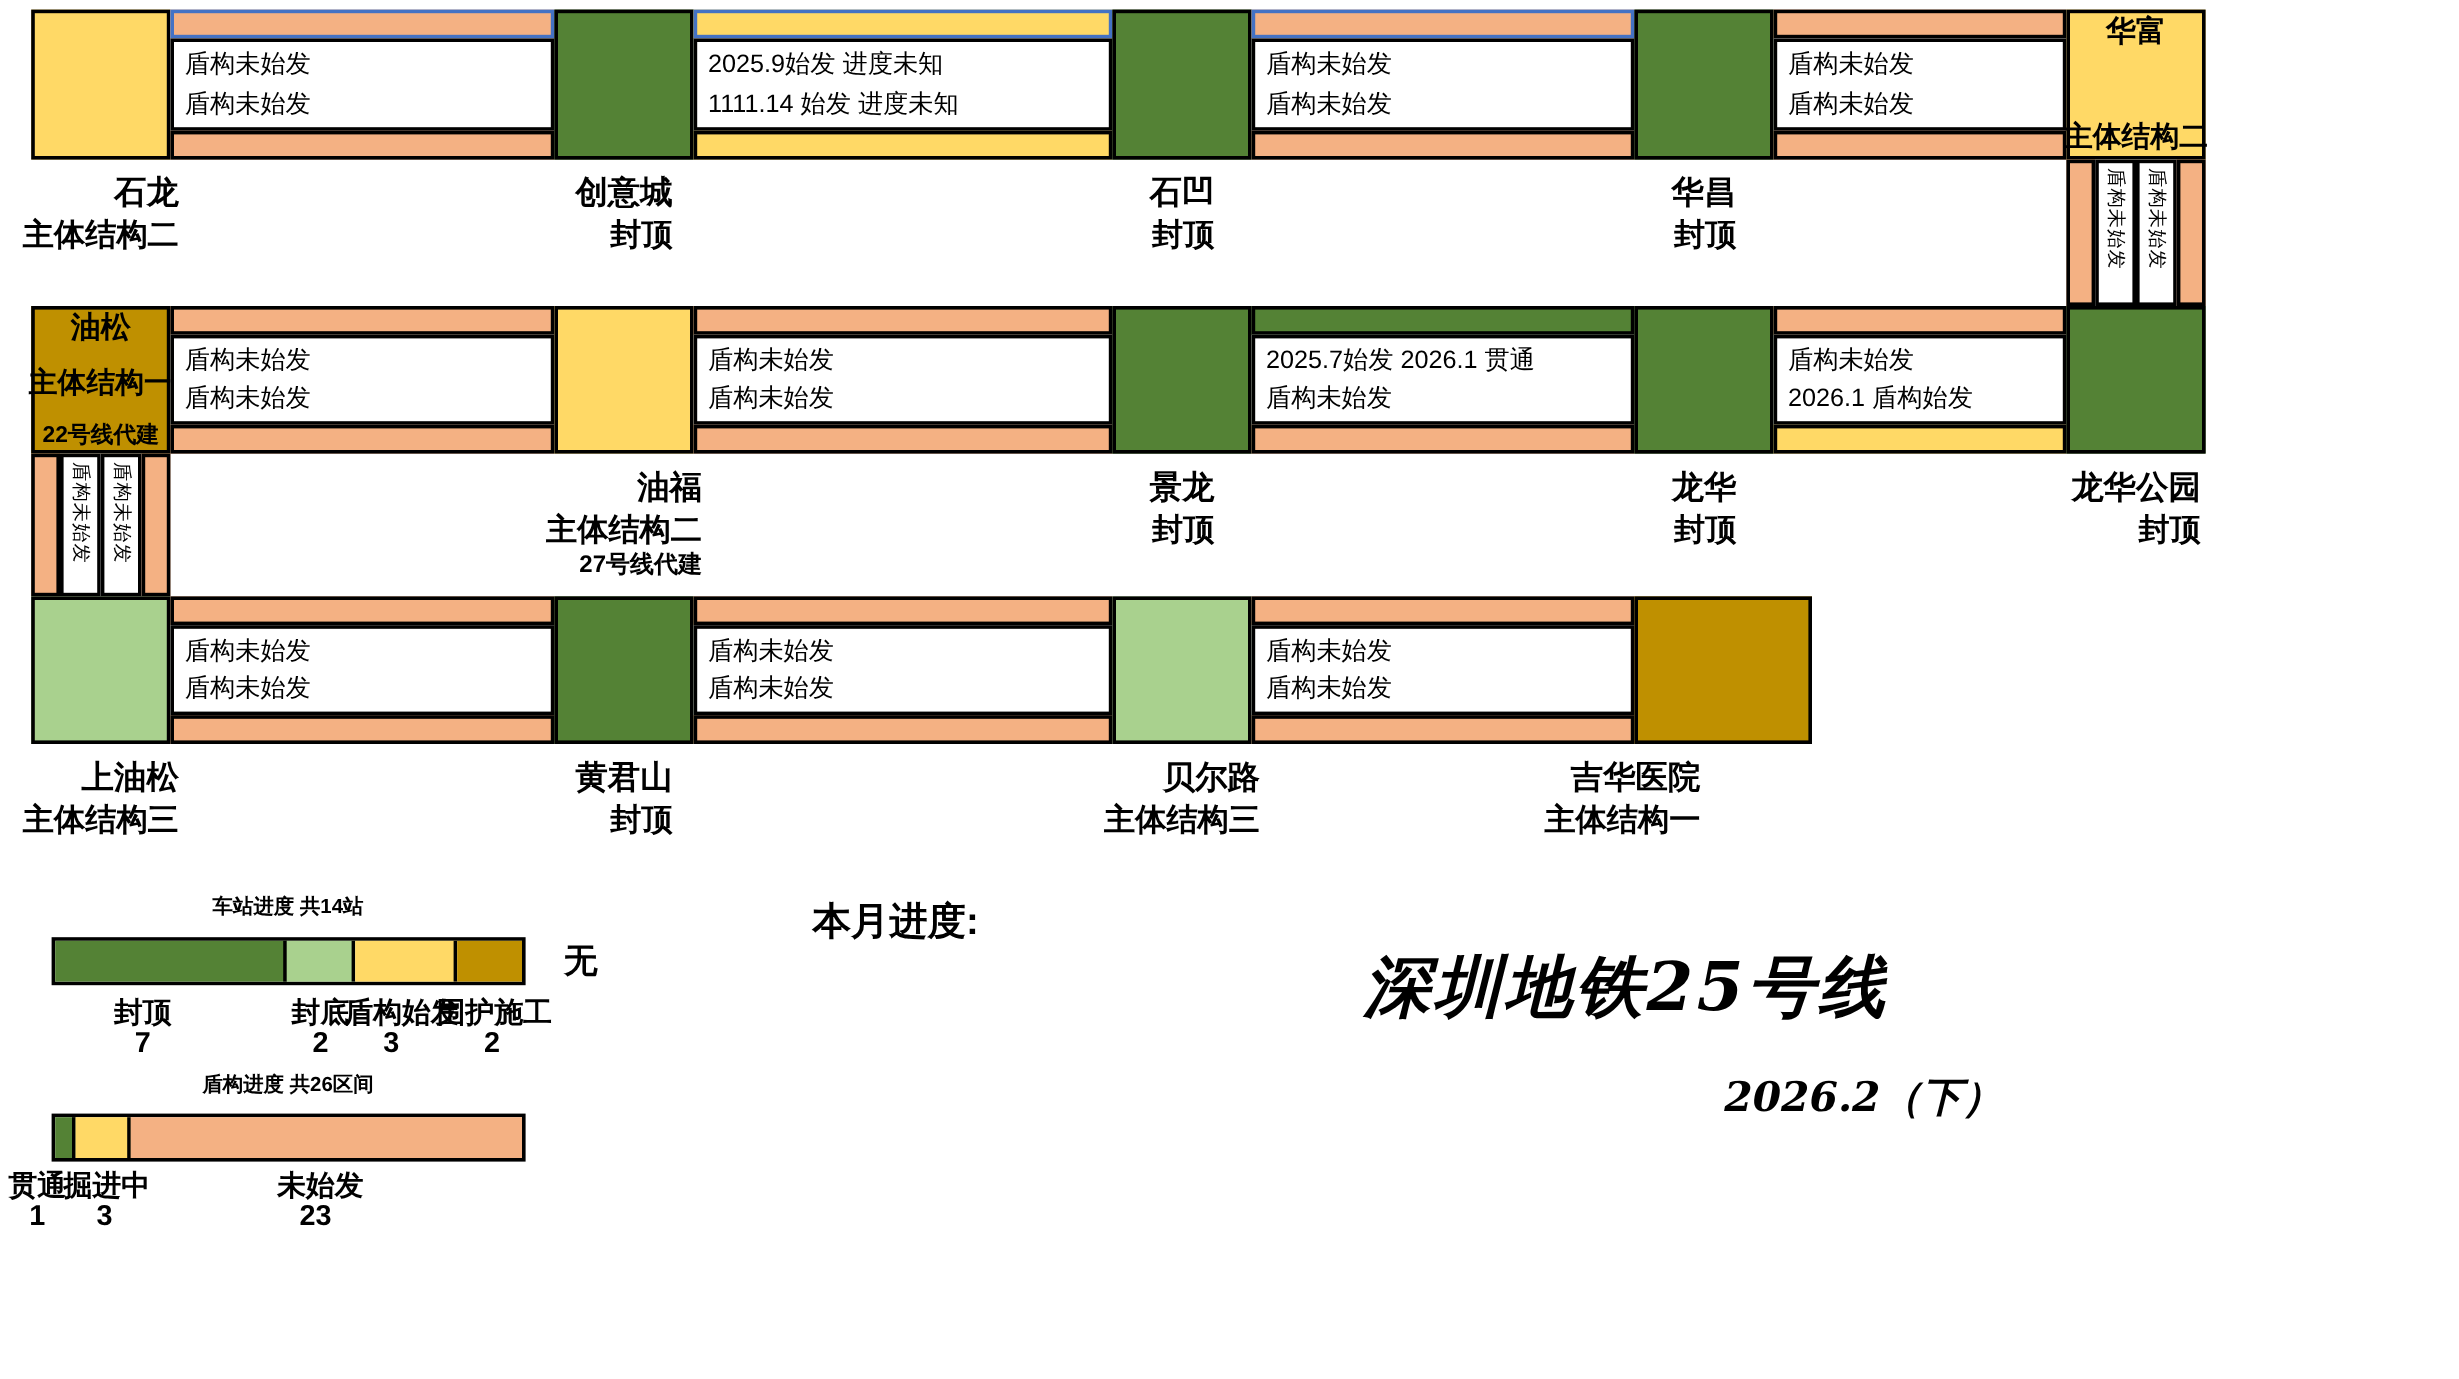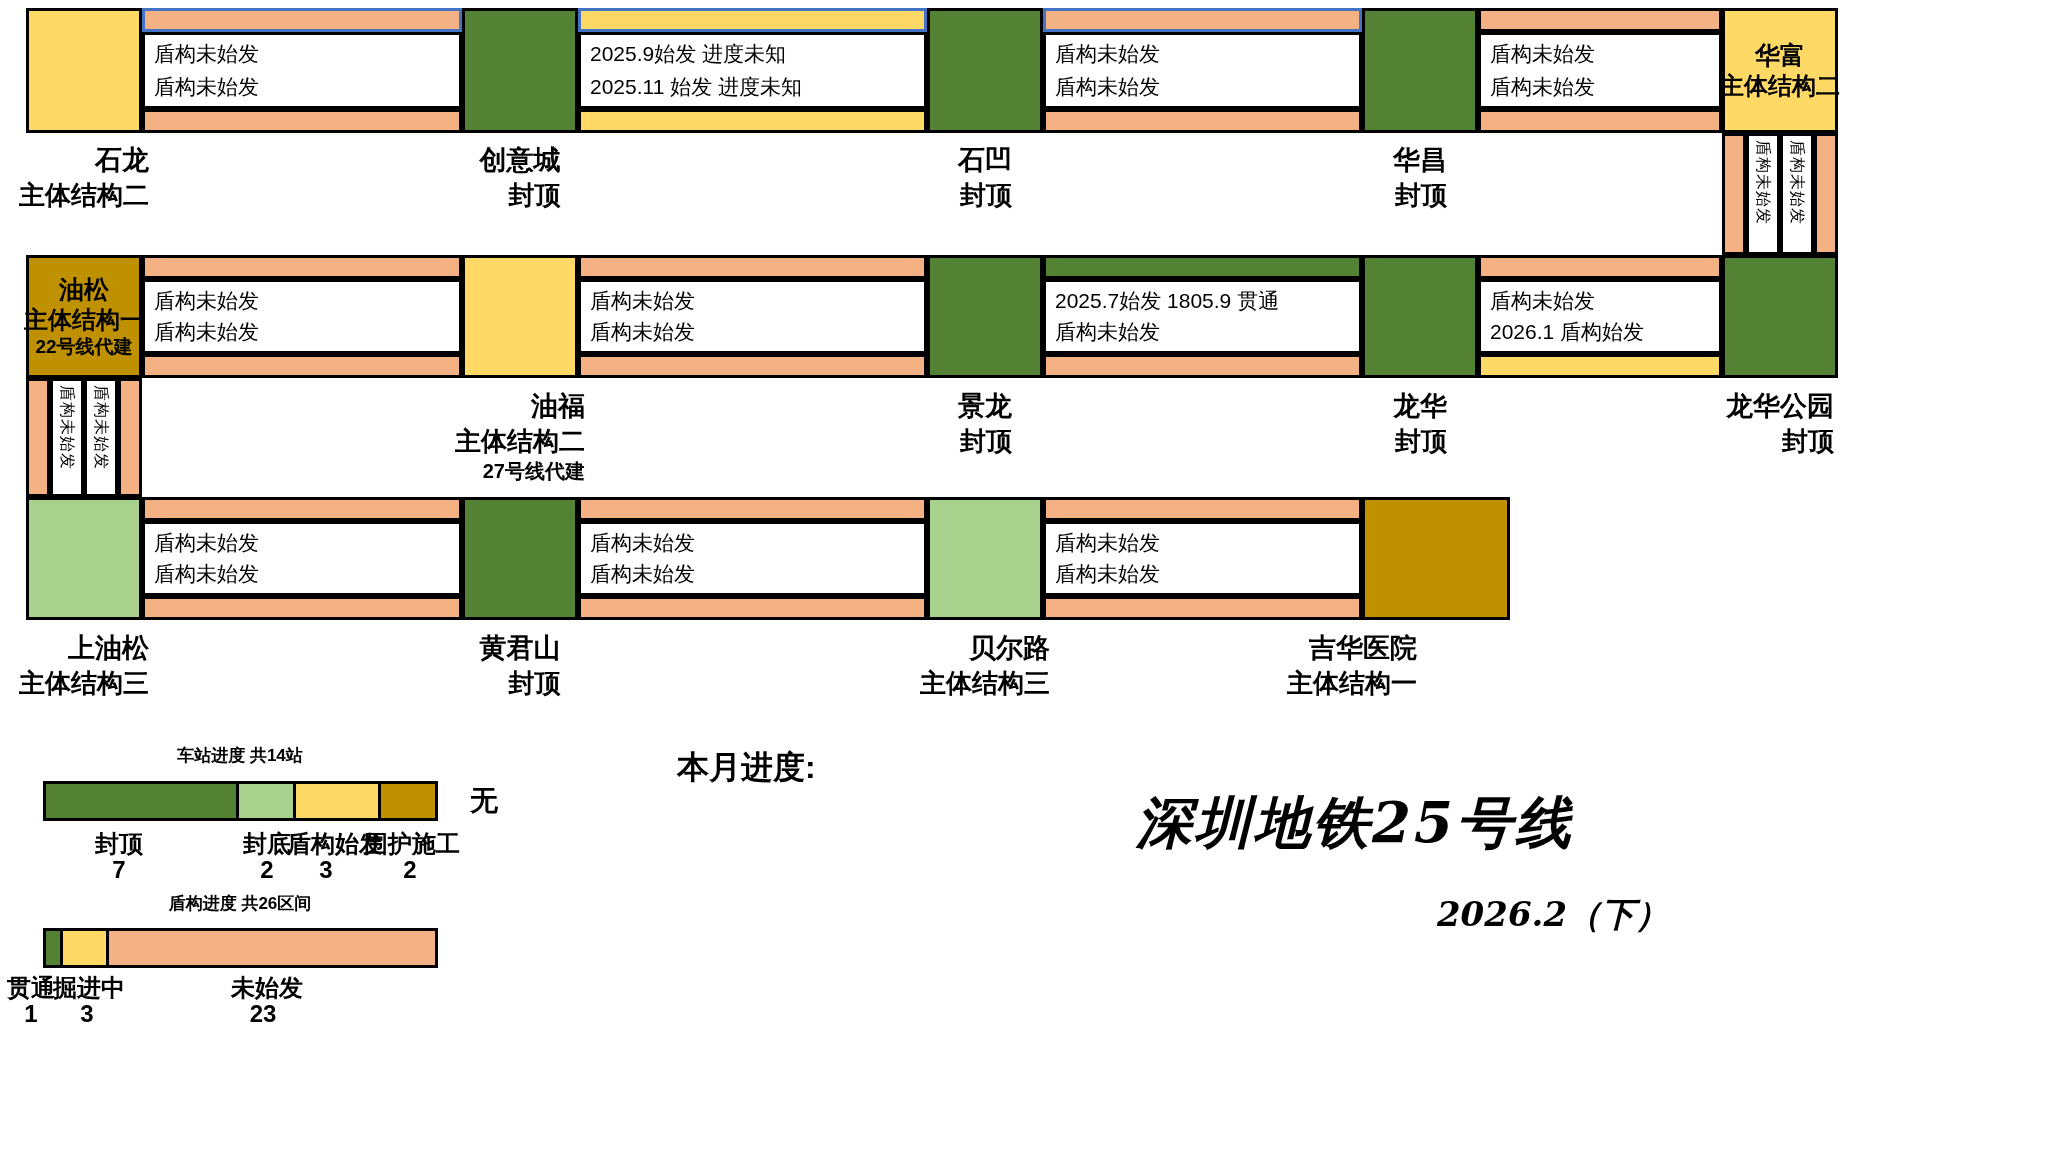--- a/index.html
+++ b/index.html
@@ -9,21 +9,21 @@
   }
   
   .bg-green{background:#548235;}
   .bg-lgreen{background:#A9D18E;}
   .bg-yellow{background:#FFD966;}
   .bg-gold{background:#BF9000;}
   .bg-orange{background:#F4B183;}
   
   .station{
     position:absolute;border:3px solid #000;box-sizing:border-box;
-    display:flex;flex-direction:column;justify-content:center;align-items:center;
+    display:flex;flex-direction:column;justify-content:space-between;align-items:center;
     text-align:center;font-weight:bold;
   }
   .station .in-name{font-size:25px;line-height:31px;}
   .station .in-status{font-size:24px;line-height:30px;white-space:nowrap;}
   .station .in-note{font-size:19px;line-height:24px;white-space:nowrap;}
   
   .slabel{
     position:absolute;transform:translateX(-50%);text-align:right;
     font-weight:bold;white-space:nowrap;
   }
@@ -89,21 +89,21 @@
     <div class="segline">盾构未始发</div>
     <div class="segline">盾构未始发</div>
   </div>
   <div class="strip bg-orange"></div>
 </div>
 <div class="station bg-green" style="left:462px;top:8px;width:116px;height:125px"></div>
 <div class="hseg" style="left:578px;top:8px;width:349px;height:125px">
   <div class="strip bg-yellow b-blue"></div>
   <div class="segbox">
     <div class="segline">2025.9始发 进度未知</div>
-    <div class="segline">2025.11 始发 进度未知</div>
+    <div class="segline">1111.14 始发 进度未知</div>
   </div>
   <div class="strip bg-yellow"></div>
 </div>
 <div class="station bg-green" style="left:927px;top:8px;width:116px;height:125px"></div>
 <div class="hseg" style="left:1043px;top:8px;width:319px;height:125px">
   <div class="strip bg-orange b-blue"></div>
   <div class="segbox">
     <div class="segline">盾构未始发</div>
     <div class="segline">盾构未始发</div>
   </div>
@@ -170,21 +170,21 @@
   <div class="segbox">
     <div class="segline">盾构未始发</div>
     <div class="segline">盾构未始发</div>
   </div>
   <div class="strip bg-orange"></div>
 </div>
 <div class="station bg-green" style="left:927px;top:255px;width:116px;height:123px"></div>
 <div class="hseg" style="left:1043px;top:255px;width:319px;height:123px">
   <div class="strip bg-green"></div>
   <div class="segbox">
-    <div class="segline">2025.7始发 1805.9 贯通</div>
+    <div class="segline">2025.7始发 2026.1 贯通</div>
     <div class="segline">盾构未始发</div>
   </div>
   <div class="strip bg-orange"></div>
 </div>
 <div class="station bg-green" style="left:1362px;top:255px;width:116px;height:123px"></div>
 <div class="hseg" style="left:1478px;top:255px;width:244px;height:123px">
   <div class="strip bg-orange"></div>
   <div class="segbox">
     <div class="segline">盾构未始发</div>
     <div class="segline">2026.1 盾构始发</div>

